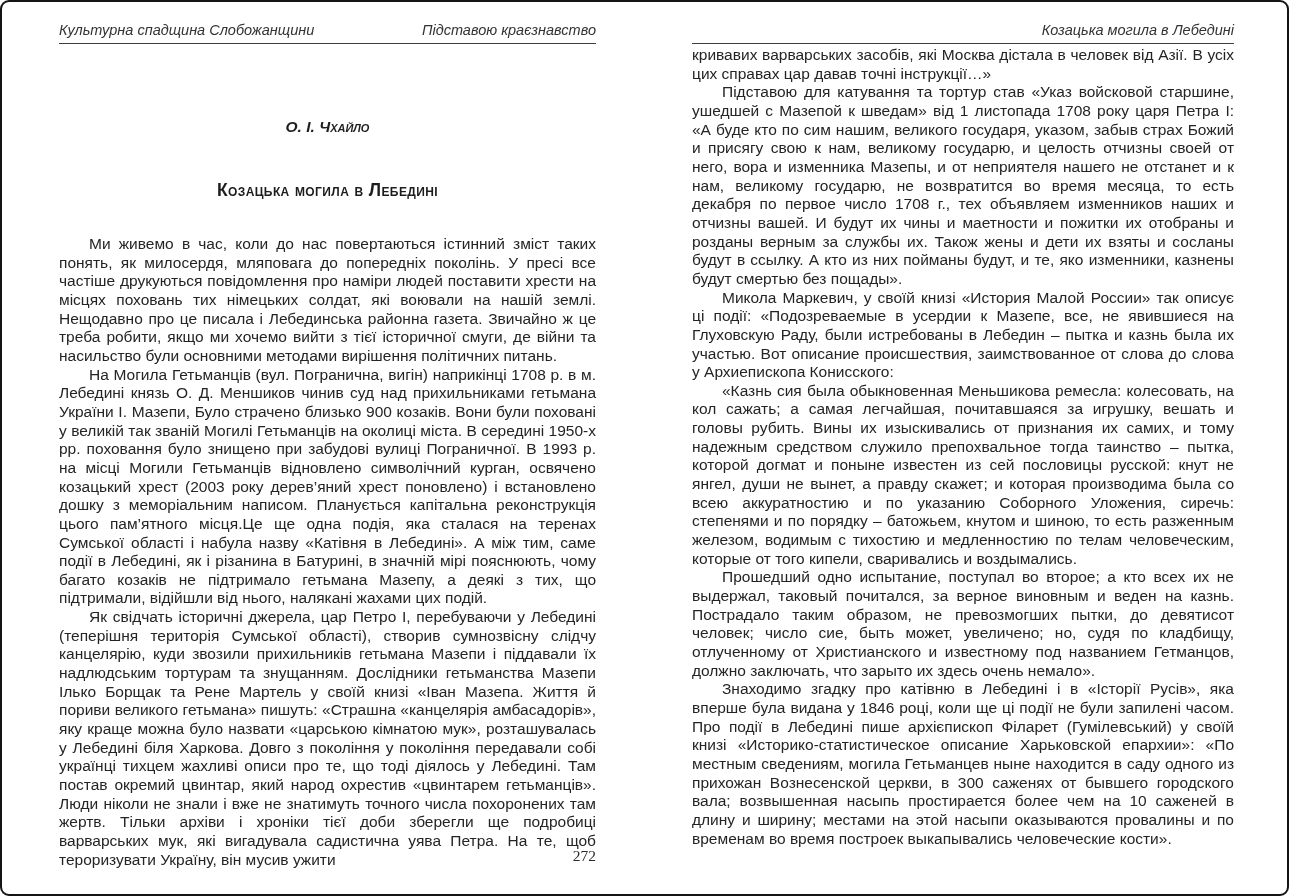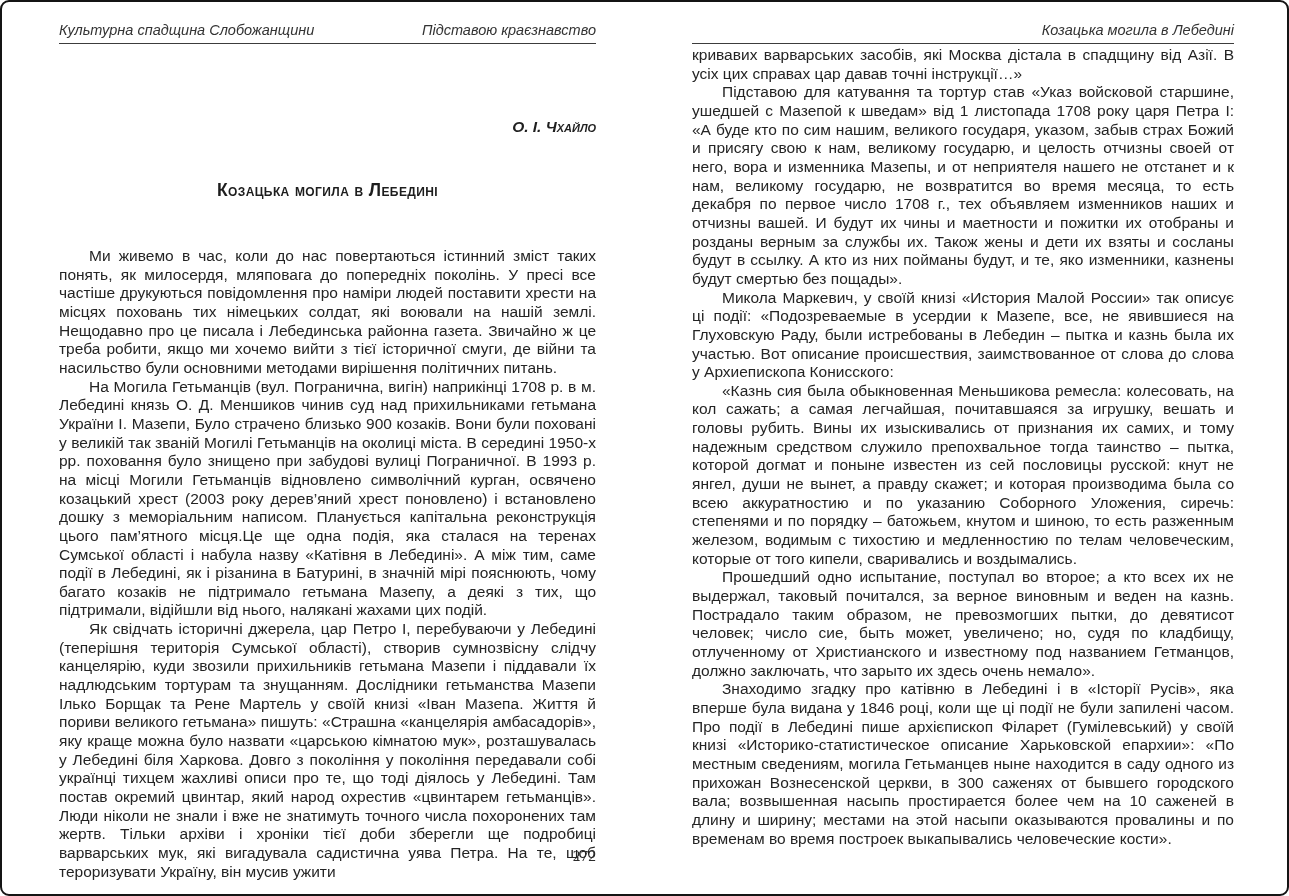--- a/index.html
+++ b/index.html
@@ -42,21 +42,21 @@
     padding-bottom: 5px;
     border-bottom: 1.5px solid #3c3c3c;
   }
   .running-header.right-only { justify-content: flex-end; }
 
   .author-line {
     position: absolute;
     top: 116px;
     left: 0;
     right: 0;
-    text-align: right;
+    text-align: center;
     font-weight: bold;
     font-style: italic;
     font-variant: small-caps;
     font-size: 15.5px;
     color: #1f1f1f;
   }
   .article-title {
     position: absolute;
     top: 178px;
     left: 0;
@@ -70,21 +70,21 @@
   }
 
   .body-text {
     position: absolute;
     left: 0;
     right: 0;
     font-size: 15.5px;
     line-height: 18.65px;
     color: #242424;
   }
-  #col-left  .body-text { top: 245px; }
+  #col-left  .body-text { top: 233px; }
   #col-right .body-text { top: 44px; }
 
   .body-text p {
     margin: 0;
     text-align: justify;
     text-indent: 30px;
   }
   .body-text p.no-indent { text-indent: 0; }
 
   .page-number {
@@ -121,21 +121,21 @@
 
     <div class="page-number num-left">272</div>
   </div>
 
   <div class="column" id="col-right">
     <div class="running-header right-only">
       <span>Козацька могила в Лебедині</span>
     </div>
 
     <div class="body-text">
-      <p class="no-indent">кривавих варварських засобів, які Москва дістала в спадщину від Азії. В усіх цих справах цар давав точні інструкції…»</p>
+      <p class="no-indent">кривавих варварських засобів, які Москва дістала в человек від Азії. В усіх цих справах цар давав точні інструкції…»</p>
       <p>Підставою для катування та тортур став «Указ войсковой старшине, ушедшей с Мазепой к шведам» від 1 листопада 1708 року царя Петра І: «А буде кто по сим нашим, великого государя, указом, забыв страх Божий и присягу свою к нам, великому государю, и целость отчизны своей от него, вора и изменника Мазепы, и от неприятеля нашего не отстанет и к нам, великому государю, не возвратится во время месяца, то есть декабря по первое число 1708 г., тех объявляем изменников наших и отчизны вашей. И будут их чины и маетности и пожитки их отобраны и розданы верным за службы их. Також жены и дети их взяты и сосланы будут в ссылку. А кто из них пойманы будут, и те, яко изменники, казнены будут смертью без пощады».</p>
       <p>Микола Маркевич, у своїй книзі «История Малой России» так описує ці події: «Подозреваемые в усердии к Мазепе, все, не явившиеся на Глуховскую Раду, были истребованы в Лебедин – пытка и казнь была их участью. Вот описание происшествия, заимствованное от слова до слова у Архиепископа Конисского:</p>
       <p>«Казнь сия была обыкновенная Меньшикова ремесла: колесовать, на кол сажать; а самая легчайшая, почитавшаяся за игрушку, вешать и головы рубить. Вины их изыскивались от признания их самих, и тому надежным средством служило препохвальное тогда таинство – пытка, которой догмат и поныне известен из сей пословицы русской: кнут не янгел, души не вынет, а правду скажет; и которая производима была со всею аккуратностию и по указанию Соборного Уложения, сиречь: степенями и по порядку – батожьем, кнутом и шиною, то есть разженным железом, водимым с тихостию и медленностию по телам человеческим, которые от того кипели, сваривались и воздымались.</p>
       <p>Прошедший одно испытание, поступал во второе; а кто всех их не выдержал, таковый почитался, за верное виновным и веден на казнь. Пострадало таким образом, не превозмогших пытки, до девятисот человек; число сие, быть может, увеличено; но, судя по кладбищу, отлученному от Христианского и известному под названием Гетманцов, должно заключать, что зарыто их здесь очень немало».</p>
       <p>Знаходимо згадку про катівню в Лебедині і в «Історії Русів», яка вперше була видана у 1846 році, коли ще ці події не були запилені часом. Про події в Лебедині пише архієпископ Філарет (Гумілевський) у своїй книзі «Историко-статистическое описание Харьковской епархии»: «По местным сведениям, могила Гетьманцев ныне находится в саду одного из прихожан Вознесенской церкви, в 300 саженях от бывшего городского вала; возвышенная насыпь простирается более чем на 10 саженей в длину и ширину; местами на этой насыпи оказываются провалины и по временам во время построек выкапывались человеческие кости».</p>
     </div>
 
   </div>
 
 </div>

